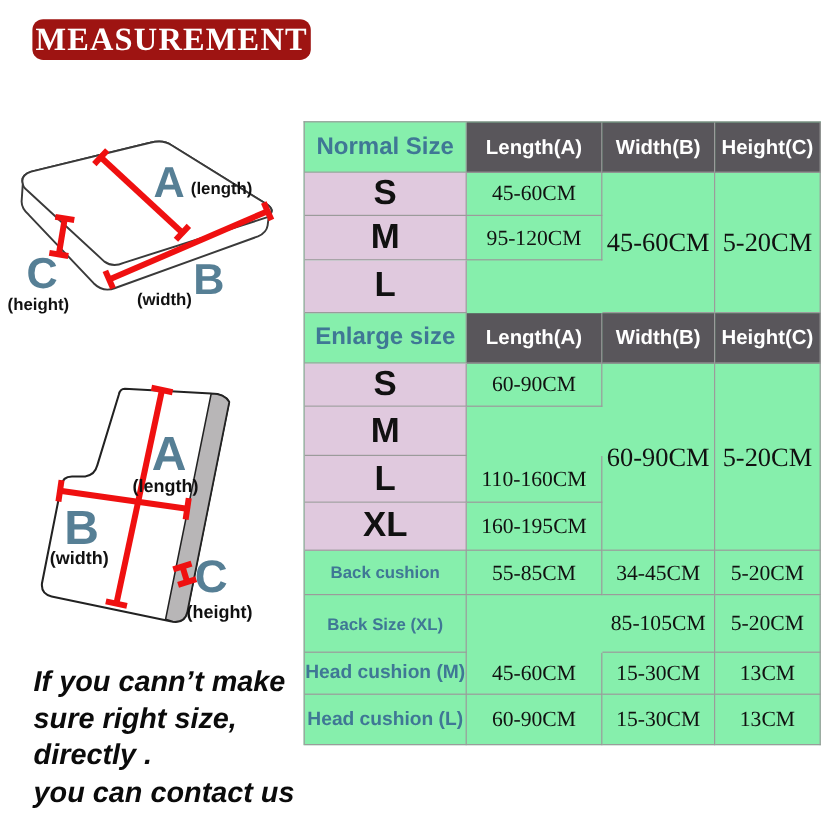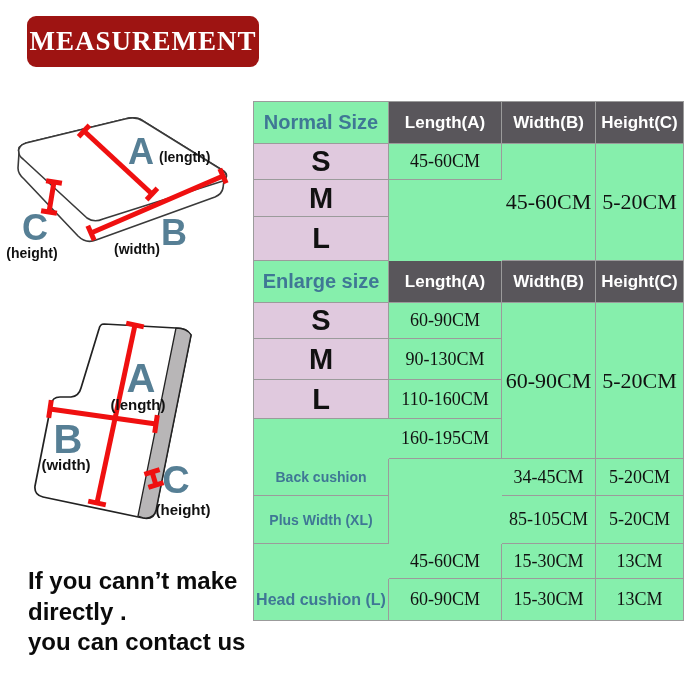--- a/index.html
+++ b/index.html
@@ -2,21 +2,21 @@
 <html><head>
 <meta charset="utf-8">
 <style>
   html,body { margin:0; padding:0; }
   body {
     width:700px; height:700px; position:relative; overflow:hidden;
     background:#ffffff; font-family:"Liberation Sans", sans-serif;
   }
   
   .badge {
-    position:absolute; left:27px; top:16px; width:232px; height:51px;
+    position:absolute; left:27px; top:16px; width:232px; height:34px;
     background:#9E1412; border-radius:9px; color:#fff;
     font-family:"Liberation Serif", serif; font-weight:bold; font-size:27px;
     letter-spacing:1px; display:flex; align-items:center; justify-content:center;
   }
   
   .diag { position:absolute; }
   #diag-seat { left:0; top:98px; }
   #diag-back { left:25px; top:300px; }
   .abc { font-family:"Liberation Sans",sans-serif; font-weight:bold; fill:#567F95; }
   .sub { font-family:"Liberation Sans",sans-serif; font-weight:bold; fill:#111; }
@@ -36,22 +36,22 @@
   }
   .hdr  { background:#59565B; color:#fff; font-weight:bold; font-size:17px; }
   .sec  { color:#3F7795; font-weight:bold; font-size:20px; }
   .pink { background:#E0C9DE; font-weight:bold; font-size:29px; }
   .val  { font-family:"Liberation Serif", serif; font-size:18px; }
   .val-lg { font-family:"Liberation Serif", serif; font-size:22px; }
   .blab { color:#3F7795; font-weight:bold; font-size:14px; }
   .blab-sm { color:#3F7795; font-weight:bold; font-size:16px; }
   
   .note {
-    position:absolute; left:28px; top:566px;
-    font-size:24px; line-height:30.5px; font-weight:600; color:#0b0b0b;
+    position:absolute; left:28px; top:554px;
+    font-size:24px; line-height:30.5px; font-weight:600; color:#0b0b0b;font-style:italic;
   }
 </style>
 </head>
 <body>
 
 <div class="badge">MEASUREMENT</div>
 
 <svg id="diag-seat" class="diag" width="250" height="172" viewBox="0 0 250 172">
   <g fill="#ffffff" stroke="#3a3a3a" stroke-width="1.6" stroke-linejoin="round">
     <path d="M 19,55 Q 17,48 26,45 L 125,21 Q 136,18 143,23 L 222,72 Q 230,77 224,82 L 223,90 Q 222,96 215,99 L 96,142 Q 86,146 78,138 L 24,81 Q 18,76 18,70 Z"></path>
@@ -113,49 +113,53 @@
   <div class="cell sec" style="grid-area:1/1">Normal Size</div>
   <div class="cell hdr" style="grid-area:1/2">Length(A)</div>
   <div class="cell hdr" style="grid-area:1/3">Width(B)</div>
   <div class="cell hdr" style="grid-area:1/4">Height(C)</div>
 
   <div class="cell pink" style="grid-area:2/1">S</div>
   <div class="cell val" style="grid-area:2/2">45-60CM</div>
   <div class="cell val-lg" style="grid-area:2/3/5/4">45-60CM</div>
   <div class="cell val-lg" style="grid-area:2/4/5/5">5-20CM</div>
   <div class="cell pink" style="grid-area:3/1">M</div>
+  <div class="cell val" style="grid-area:3/2">95-120CM</div>
   <div class="cell pink" style="grid-area:4/1">L</div>
 
   <div class="cell sec" style="grid-area:5/1">Enlarge size</div>
   <div class="cell hdr" style="grid-area:5/2">Length(A)</div>
   <div class="cell hdr" style="grid-area:5/3">Width(B)</div>
   <div class="cell hdr" style="grid-area:5/4">Height(C)</div>
 
   <div class="cell pink" style="grid-area:6/1">S</div>
   <div class="cell val" style="grid-area:6/2">60-90CM</div>
   <div class="cell val-lg" style="grid-area:6/3/10/4">60-90CM</div>
   <div class="cell val-lg" style="grid-area:6/4/10/5">5-20CM</div>
   <div class="cell pink" style="grid-area:7/1">M</div>
-  <div class="cell val" style="grid-area:7/2">90-130CM</div>
   <div class="cell pink" style="grid-area:8/1">L</div>
   <div class="cell val" style="grid-area:8/2">110-160CM</div>
+  <div class="cell pink" style="grid-area:9/1">XL</div>
   <div class="cell val" style="grid-area:9/2">160-195CM</div>
 
   <div class="cell blab" style="grid-area:10/1">Back cushion</div>
+  <div class="cell val" style="grid-area:10/2">55-85CM</div>
   <div class="cell val" style="grid-area:10/3">34-45CM</div>
   <div class="cell val" style="grid-area:10/4">5-20CM</div>
-  <div class="cell blab" style="grid-area:11/1">Plus Width (XL)</div>
+  <div class="cell blab" style="grid-area:11/1">Back Size (XL)</div>
   <div class="cell val" style="grid-area:11/3">85-105CM</div>
   <div class="cell val" style="grid-area:11/4">5-20CM</div>
+  <div class="cell blab-sm" style="grid-area:12/1">Head cushion (M)</div>
   <div class="cell val" style="grid-area:12/2">45-60CM</div>
   <div class="cell val" style="grid-area:12/3">15-30CM</div>
   <div class="cell val" style="grid-area:12/4">13CM</div>
   <div class="cell blab-sm" style="grid-area:13/1">Head cushion (L)</div>
   <div class="cell val" style="grid-area:13/2">60-90CM</div>
   <div class="cell val" style="grid-area:13/3">15-30CM</div>
   <div class="cell val" style="grid-area:13/4">13CM</div>
 </div>
 
 <div class="note">
   <div>If you cann’t make</div>
+  <div>sure right size,</div>
   <div>directly .</div>
   <div>you can contact us</div>
 </div>
 
 </body></html>

